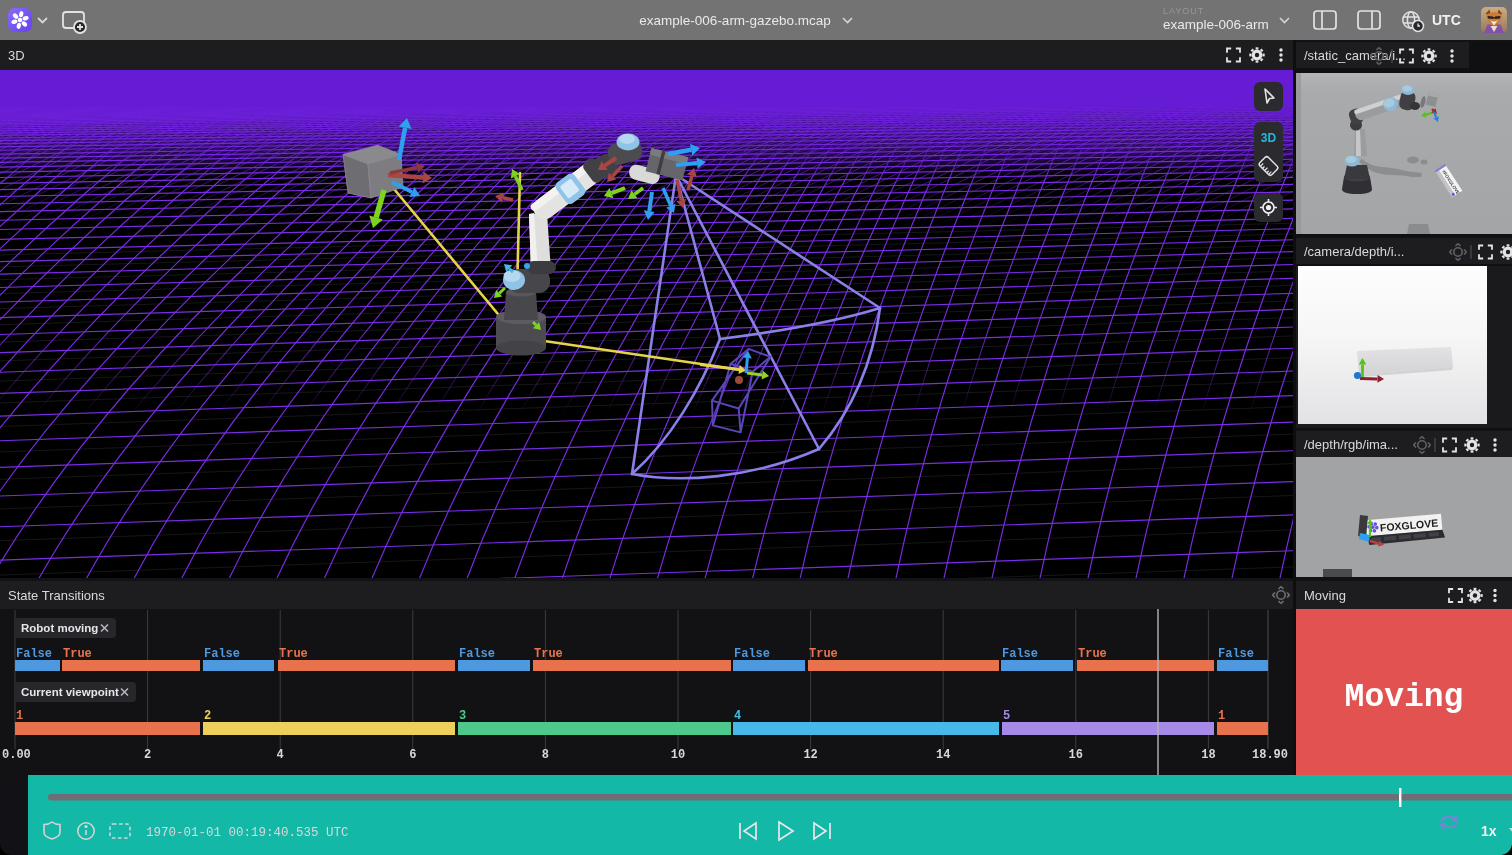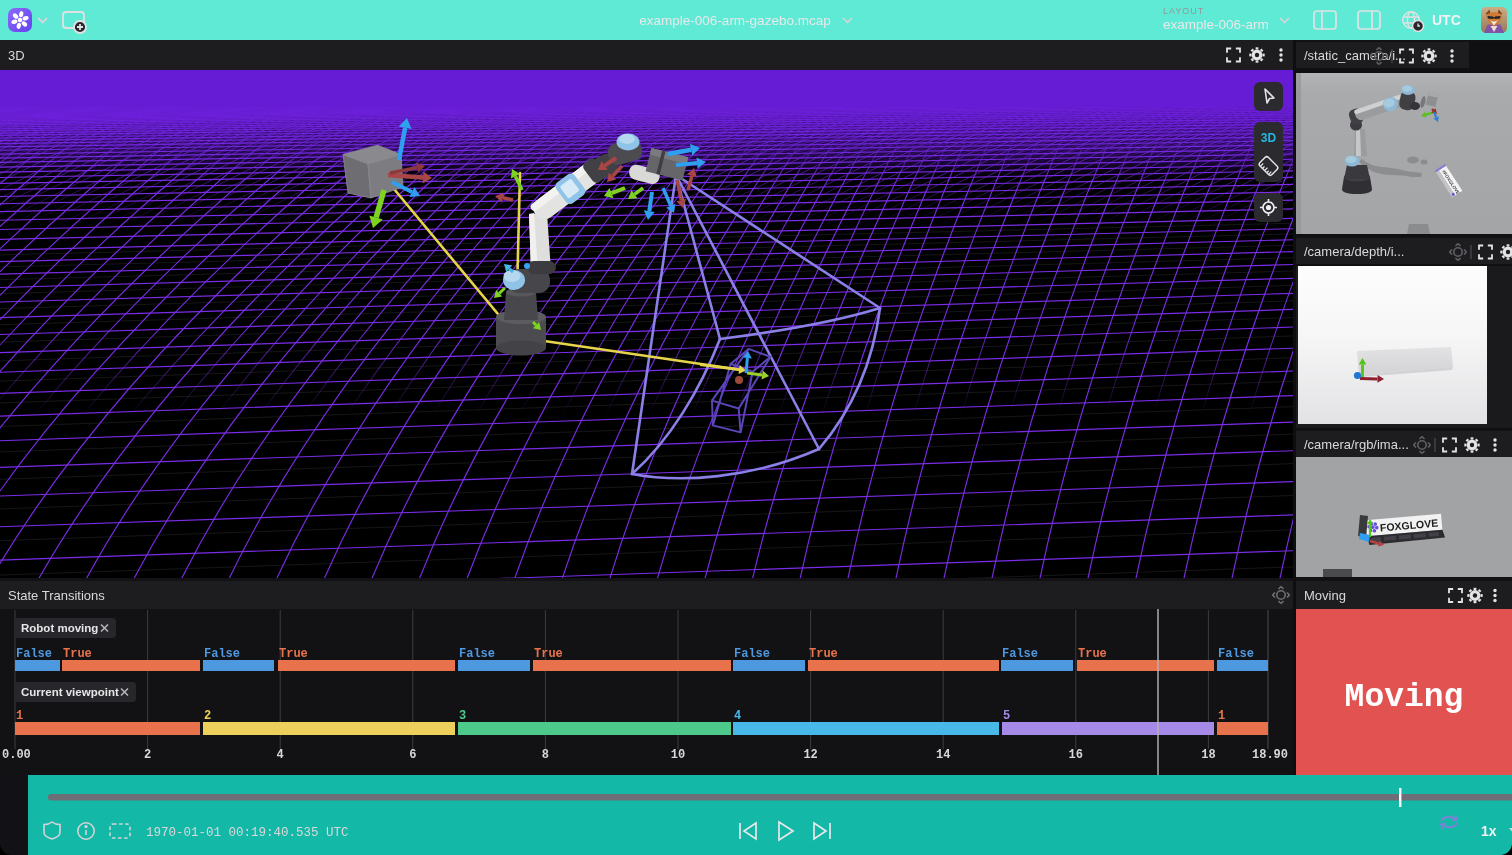--- a/index.html
+++ b/index.html
@@ -1,16 +1,16 @@
 <!DOCTYPE html>
 <html><head><meta charset="utf-8"><style>
 *{margin:0;padding:0;box-sizing:border-box}
 html,body{width:1512px;height:855px;background:#121216;overflow:hidden;font-family:"Liberation Sans",sans-serif}
 .mono12{font-family:"Liberation Mono",monospace;font-size:12px;font-weight:bold}
-#topbar{position:absolute;left:0;top:0;width:1512px;height:40px;background:#5eead4;}
+#topbar{position:absolute;left:0;top:0;width:1512px;height:40px;background:#737373;}
 .phead{position:absolute;background:#1d1d20;color:#d9d9db;font-size:13px;}
 .phead .t{position:absolute;left:8px;top:50%;transform:translateY(-50%);white-space:nowrap}
 #playbar{position:absolute;left:0;top:775px;width:1512px;height:80px;background:#14b8a6;margin-left:28px;}
 </style></head><body>
 <div id="topbar">
     <svg width="1512" height="40" style="position:absolute;left:0;top:0">
       <defs>
         <linearGradient id="fglogo" x1="0" y1="0" x2="1" y2="1">
           <stop offset="0" stop-color="#8a6cf7"></stop>
           <stop offset="1" stop-color="#6440f0"></stop>
@@ -1108,21 +1108,21 @@
       <path d="M61,85 L155,81 L157,101 L63,108 Z" fill="url(#boxg)"></path>
       <path d="M63,108 L157,101 L156,104 L64,111 Z" fill="#c8c8ca" opacity="0.7"></path>
       <line x1="66.5" y1="112.0" x2="66.5" y2="98.5" stroke="#52c41a" stroke-width="2.8"></line>
       <polygon points="66.5,92.0 70.3,98.5 62.7,98.5" fill="#52c41a"></polygon>
       <line x1="64.0" y1="112.5" x2="81.5" y2="112.9" stroke="#8e1f2e" stroke-width="3"></line>
       <polygon points="88.0,113.0 81.4,116.7 81.6,109.1" fill="#8e1f2e"></polygon>
       <circle cx="61.5" cy="109.5" r="3.6" fill="#2176d2"></circle>
     </svg></div>
 <div style="position:absolute;left:1296px;top:431px;width:216px;height:147px;background:#101013"></div>
 <div class="phead" style="left:1296px;top:431px;width:216px;height:26px">
-    <span class="t">/camera/rgb/ima...</span>
+    <span class="t">/depth/rgb/ima...</span>
     <svg width="100" height="26" style="position:absolute;right:2px;top:1px">
       <g stroke="#5f5f65" stroke-width="1.6" fill="none">
         <circle cx="12" cy="13" r="4.2"></circle>
         <path d="M12,4.5 l-2.5,2.5 M12,4.5 l2.5,2.5 M12,4.5 v1.5"></path>
         <path d="M12,21.5 l-2.5,-2.5 M12,21.5 l2.5,-2.5 M12,21.5 v-1.5"></path>
         <path d="M3.5,13 l2.5,-2.5 M3.5,13 l2.5,2.5 M3.5,13 h1.5"></path>
         <path d="M20.5,13 l-2.5,-2.5 M20.5,13 l-2.5,2.5 M20.5,13 h-1.5"></path>
       </g>
       <line x1="25" y1="6" x2="25" y2="20" stroke="#47474b" stroke-width="1.4"></line>
       <g stroke="#e4e4e6" stroke-width="1.8" fill="none">

